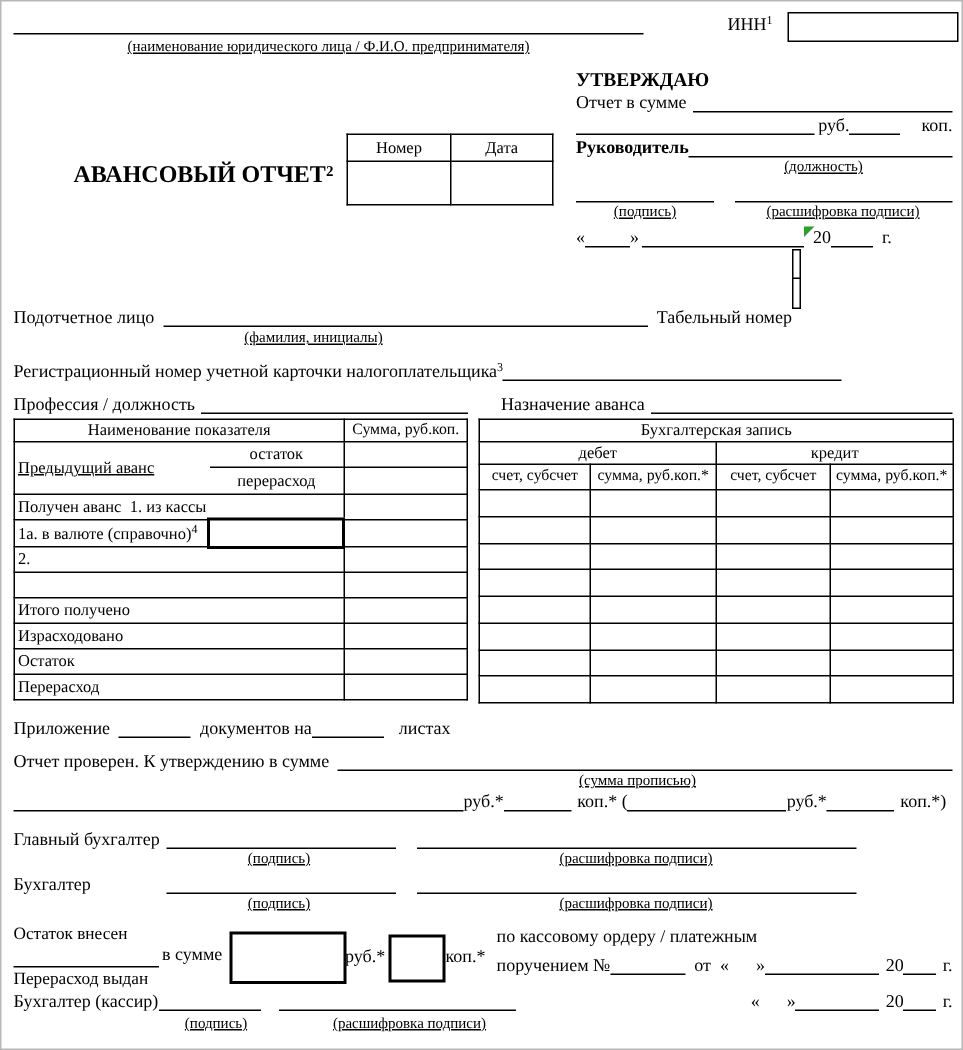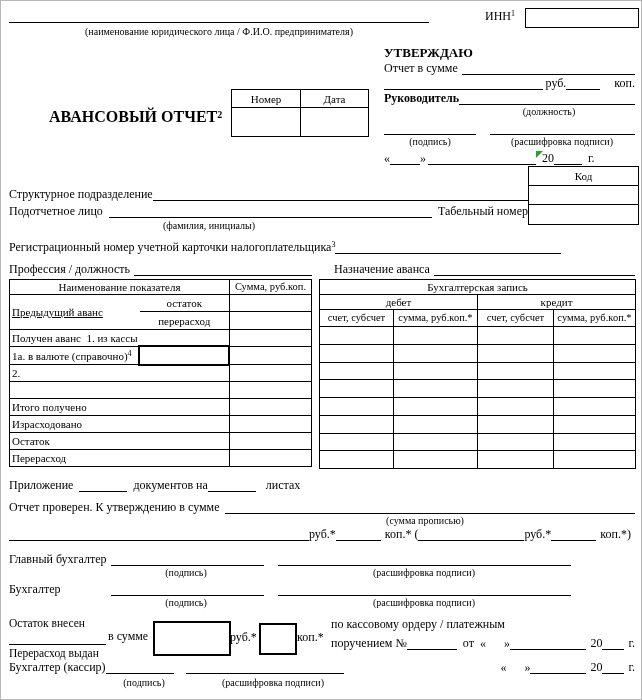--- a/index.html
+++ b/index.html
@@ -5,21 +5,21 @@
   html,body{margin:0;padding:0;background:#ffffff;}
   .form{position:relative;width:642px;height:700px;box-sizing:border-box;border:1px solid #b7b7b7;
         background:#fff;font-family:"Liberation Serif",serif;font-size:12px;color:#000;overflow:hidden;}
   .abs{position:absolute;}
   .row{display:flex;align-items:flex-end;}
   .ul{border-bottom:1px solid #000;height:14px;flex:0 0 auto;display:inline-block;}
   .grow{flex:1 1 auto;}
   .lbl{line-height:14px;white-space:pre;flex:0 0 auto;}
   .b{font-weight:bold;}
   .cap{font-size:10px;line-height:11px;white-space:nowrap;}
-  .ctr{transform:translateX(-50%);}
+  .ctr{transform:translateX(-50%);text-decoration:underline;}
   sup{font-size:8px;line-height:0;vertical-align:4px;}
   table{border-collapse:collapse;}
   td{border:1px solid #000;font-size:11px;line-height:12px;padding:0 2px;vertical-align:middle;}
   .tc{text-align:center;}
   .sm{font-size:10.5px;margin-left:16px;}
   .noR{border-right:none;text-decoration:underline;}
   .noL{border-left:none;}
   .rel{position:relative;}
   .pre{white-space:pre;}
   .box{border:1px solid #000;}
@@ -82,36 +82,29 @@
       <td></td>
       <td></td>
     </tr>
   </tbody>
     </table>
 
   <div class="abs b" style="left:48px;top:107px;font-size:16px"><span>АВАНСОВЫЙ ОТЧЕТ</span><sup style="font-size:10px">2</sup></div>
 
   <table class="abs" style="left:527px;top:165px">
     <tbody>
-        <tr style="height:19px">
-          <td class="tc" style="width:105px">Код</td>
-        </tr>
     <tr style="height:19px">
           <td></td>
         </tr>
     <tr style="height:20px">
           <td></td>
         </tr>
   </tbody>
     </table>
 
-  <div class="abs row" style="left:8px;top:185px;width:519px">
-    <span class="lbl">Структурное подразделение</span>
-    <span class="ul grow"></span>
-  </div>
   <div class="abs row" style="left:8px;top:202px;width:519px">
     <span class="lbl">Подотчетное лицо</span>
     <span class="ul grow" style="margin:0 6px"></span>
     <span class="lbl">Табельный номер</span>
   </div>
   <div class="abs cap ctr" style="left:208px;top:219px">(фамилия, инициалы)</div>
   <div class="abs row" style="left:8px;top:238px;width:552px">
     <span class="lbl"><span>Регистрационный номер учетной карточки налогоплательщика</span><sup>3</sup></span>
     <span class="ul grow"></span>
   </div>

